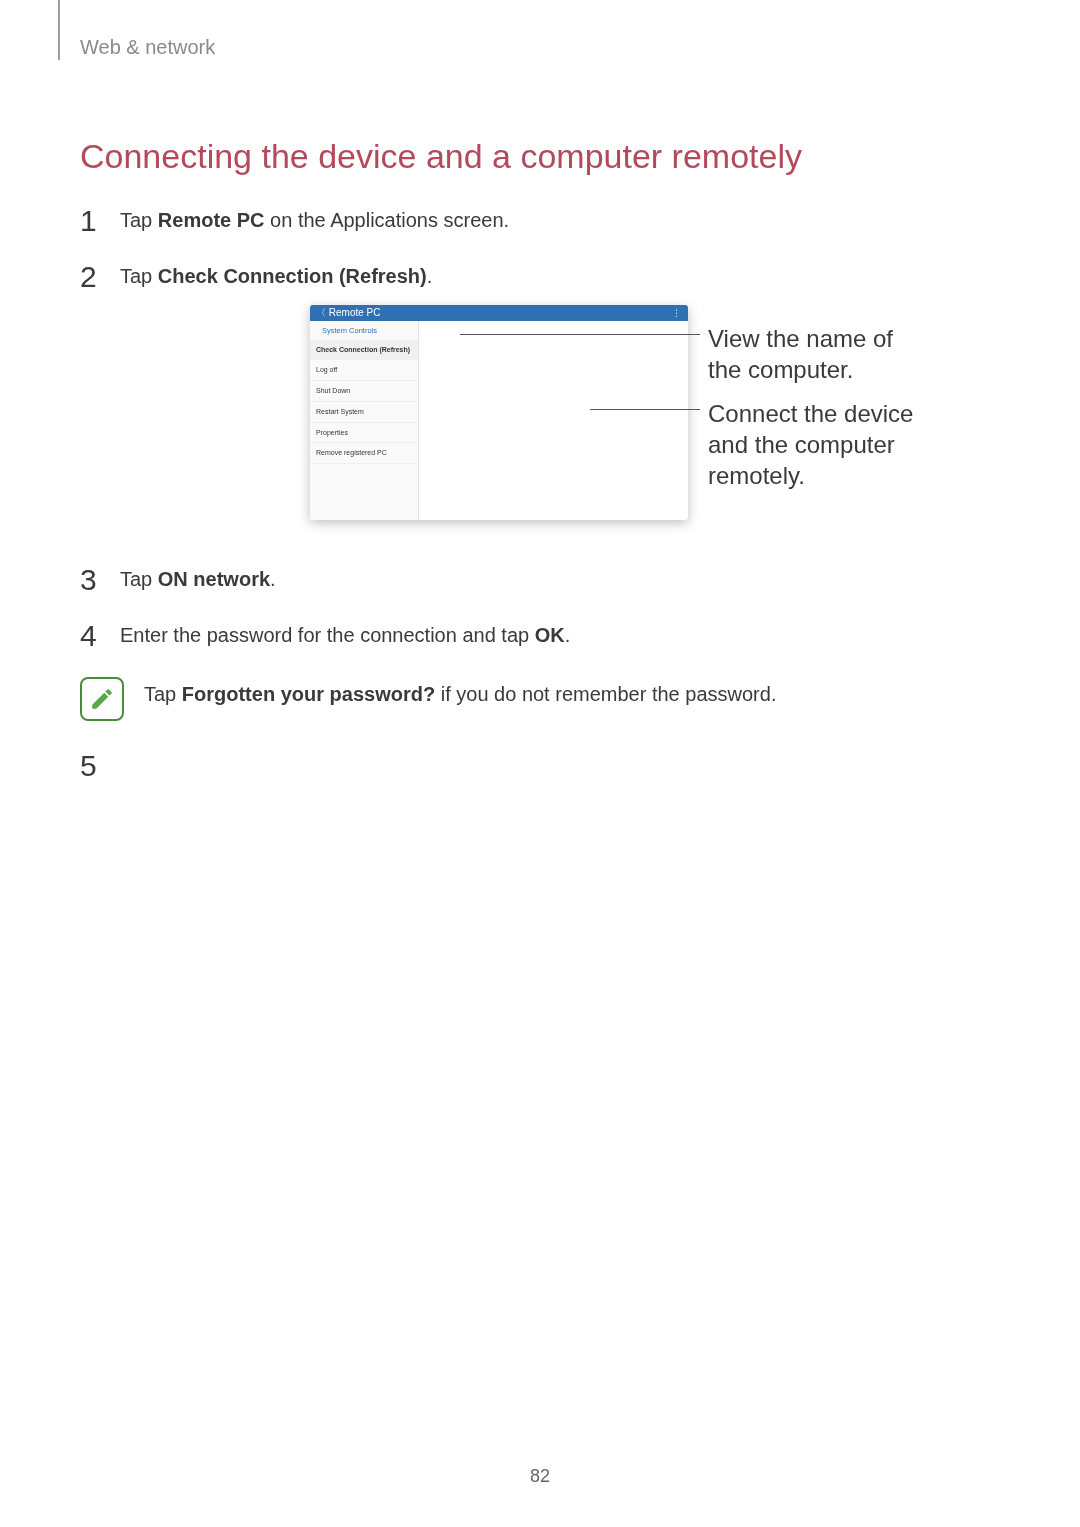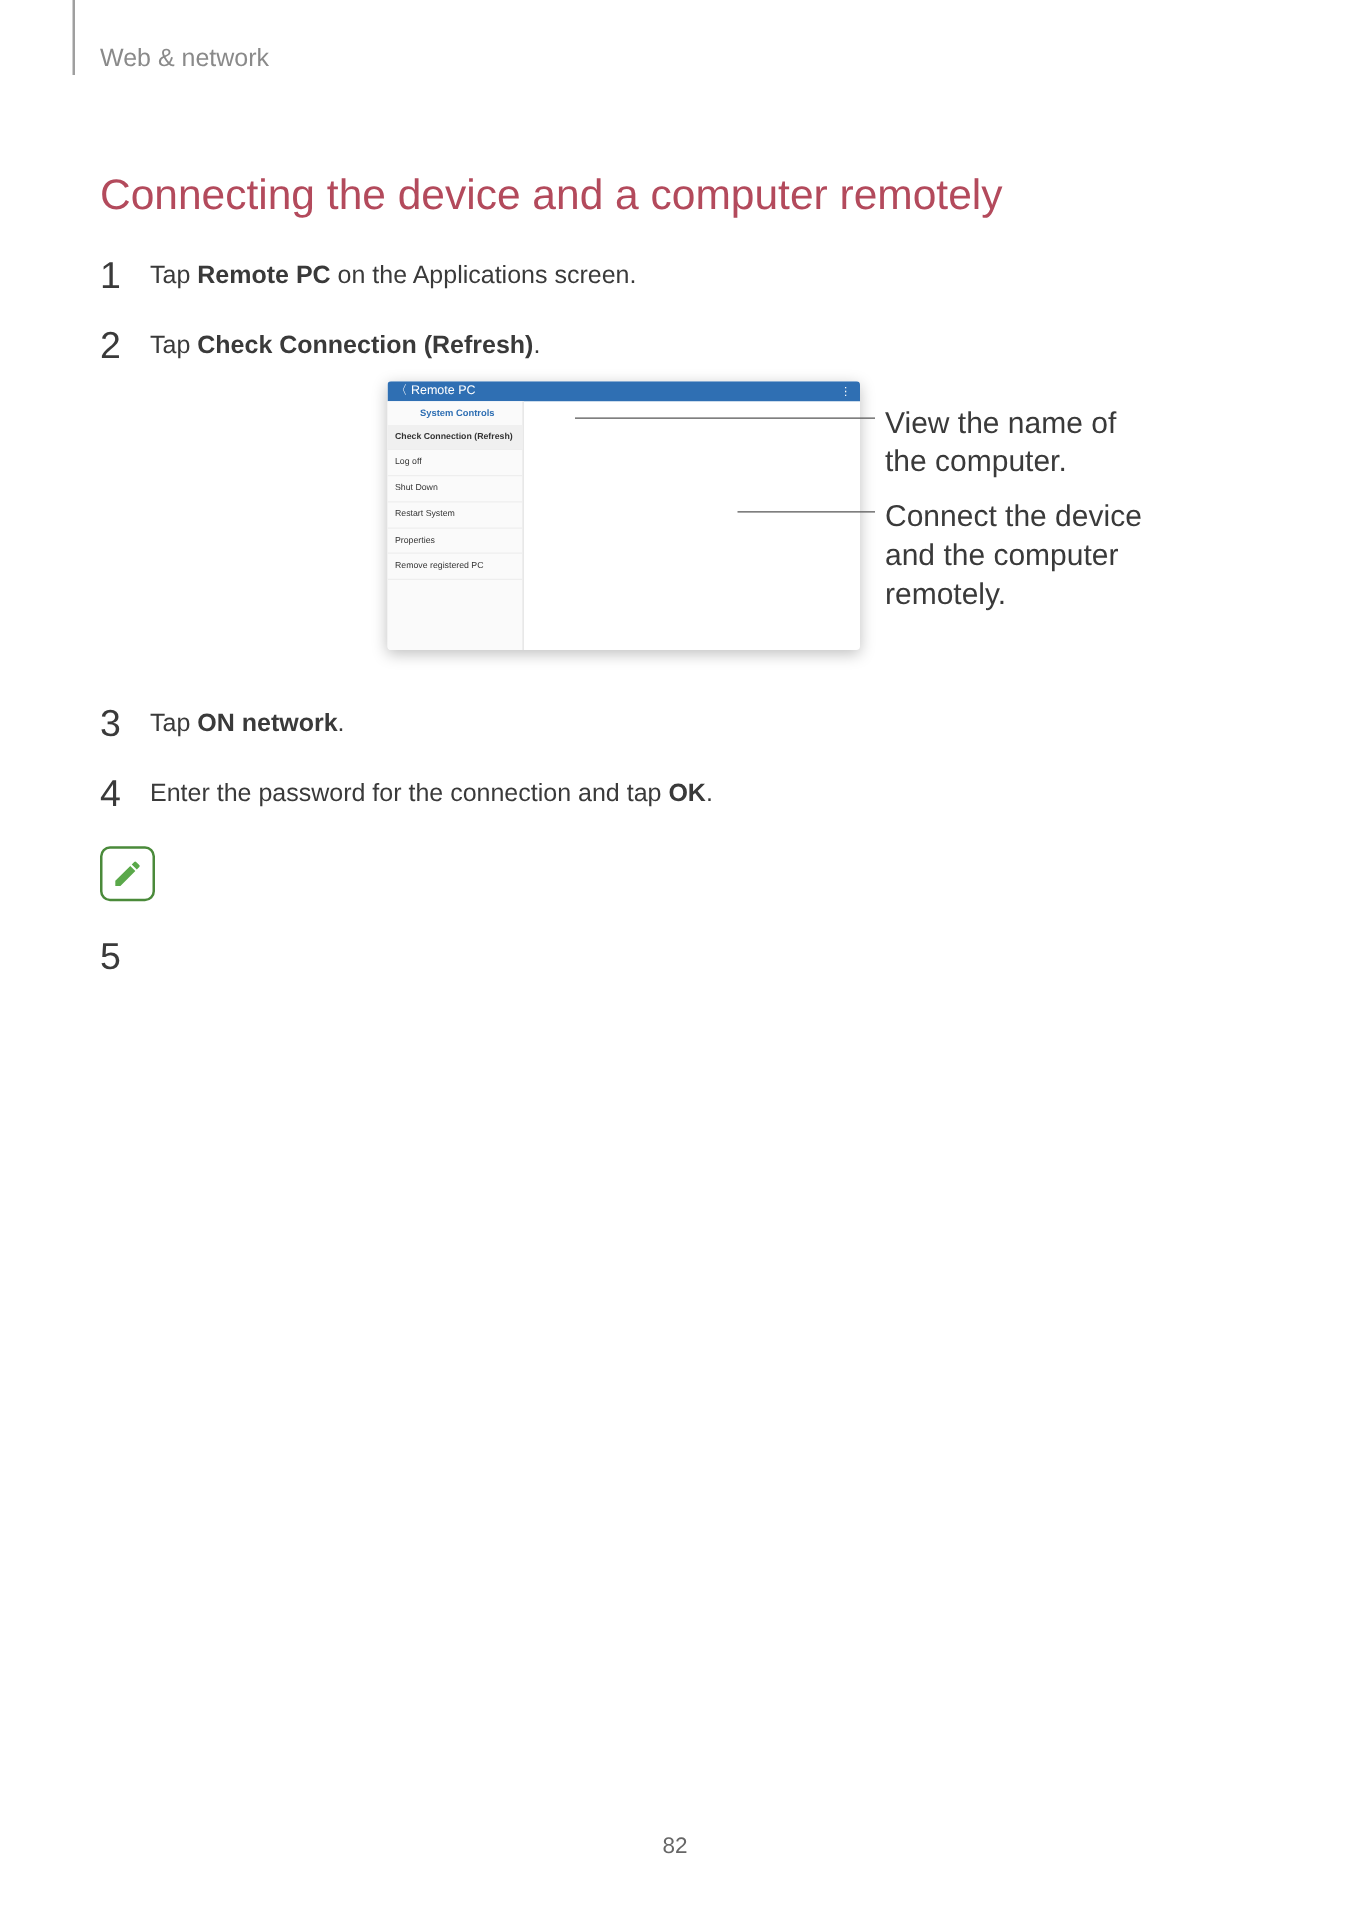--- a/index.html
+++ b/index.html
@@ -98,24 +98,23 @@
     display: flex;
     height: calc(100% - 16px);
   }
   .sidebar {
     width: 108px;
     border-right: 1px solid #e2e2e2;
     background: #fafafa;
   }
   .sidebar .hdr {
     color: #2f6fb3;
-    font-weight: 700;
+    font-weight: 400;
     padding: 5px 6px 3px 12px;
     font-size: 7.5px;
-    margin-left: 14px;
   }
   .sidebar .item {
     padding: 5px 6px;
     border-bottom: 1px solid #eee;
     font-size: 7px;
     color: #333;
   }
   .sidebar .item.sel {
     background: #f0f0f0;
     font-weight: 700;
@@ -284,20 +283,23 @@
       <span class="num">4</span>
       <span>Enter the password for the connection and tap </span><span class="b">OK</span><span>.</span>
     </li>
 
     <div class="note">
       <div class="note-icon">
         <svg viewBox="0 0 24 24">
           <path d="M3 17.25V21h3.75L17.81 9.94l-3.75-3.75L3 17.25zM20.71 7.04a1 1 0 0 0 0-1.41l-2.34-2.34a1 1 0 0 0-1.41 0l-1.83 1.83 3.75 3.75 1.83-1.83z" fill="#5aa84a"></path>
         </svg>
       </div>
+      <div class="note-text">
+        <span>Tap </span><span class="b">Forgotten your password?</span><span> if you do not remember the password.</span>
+      </div>
     </div>
 
     <li class="step">
       <span class="num">5</span>
       <span class="b"></span><span></span>
     </li>
   </ol>
 
   <div class="page-number">82</div>
 </div>

